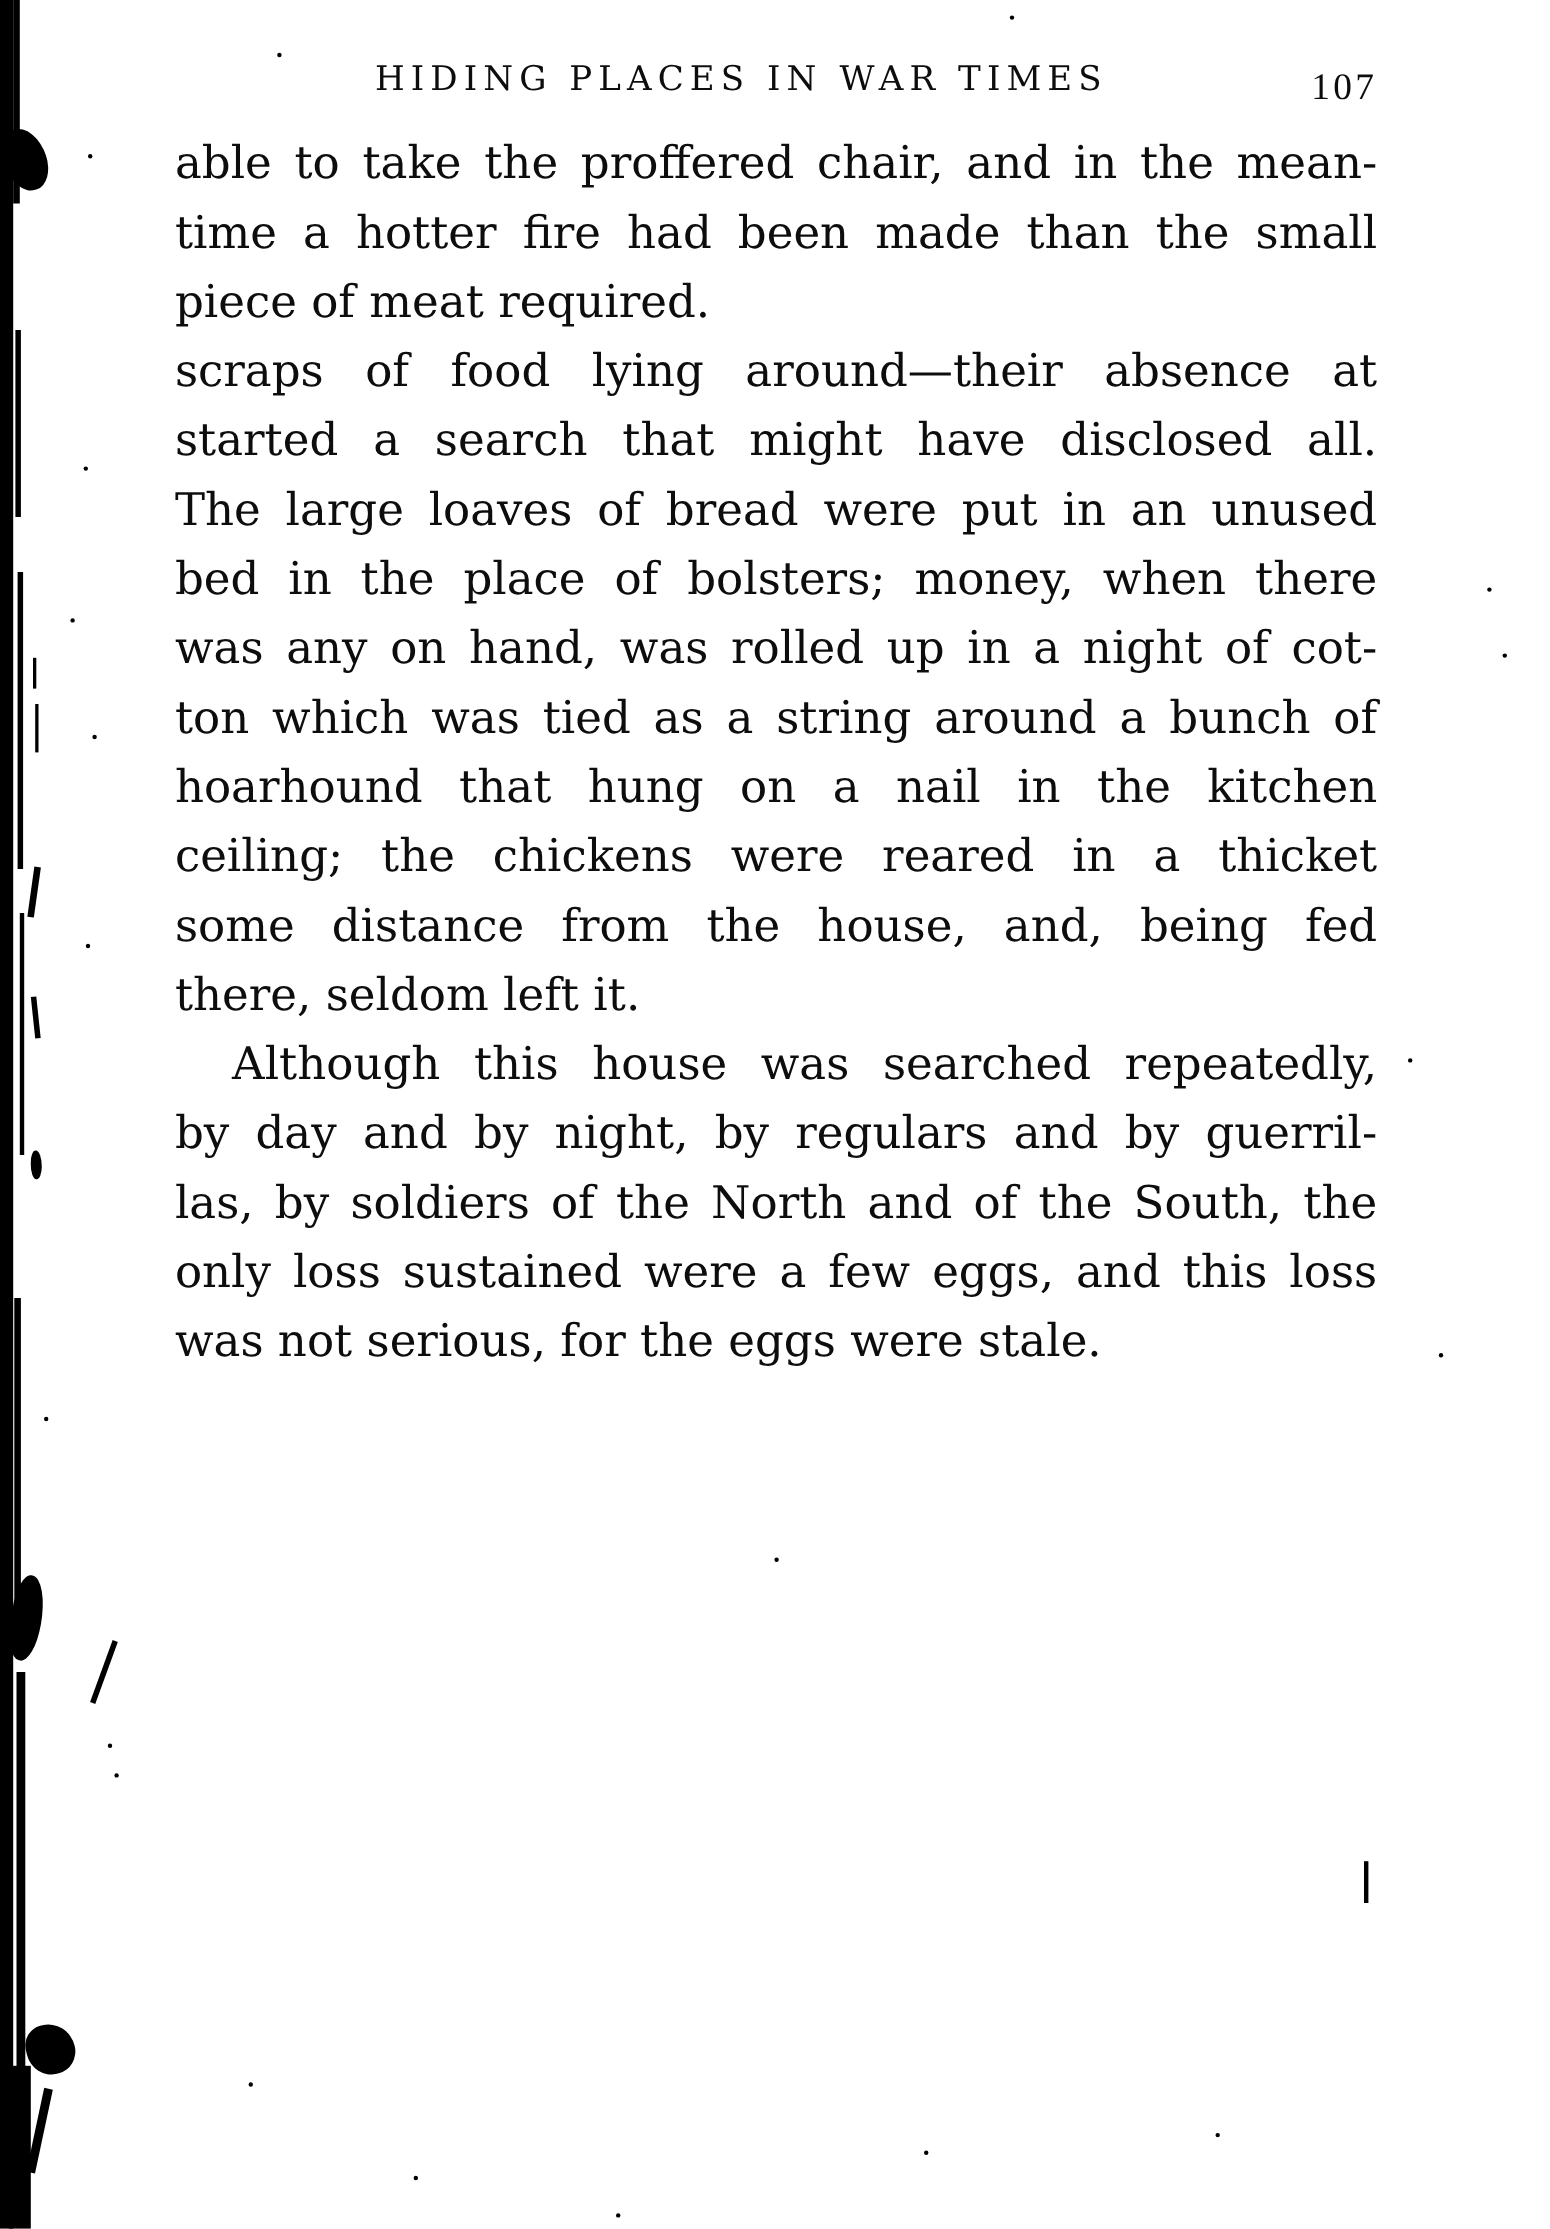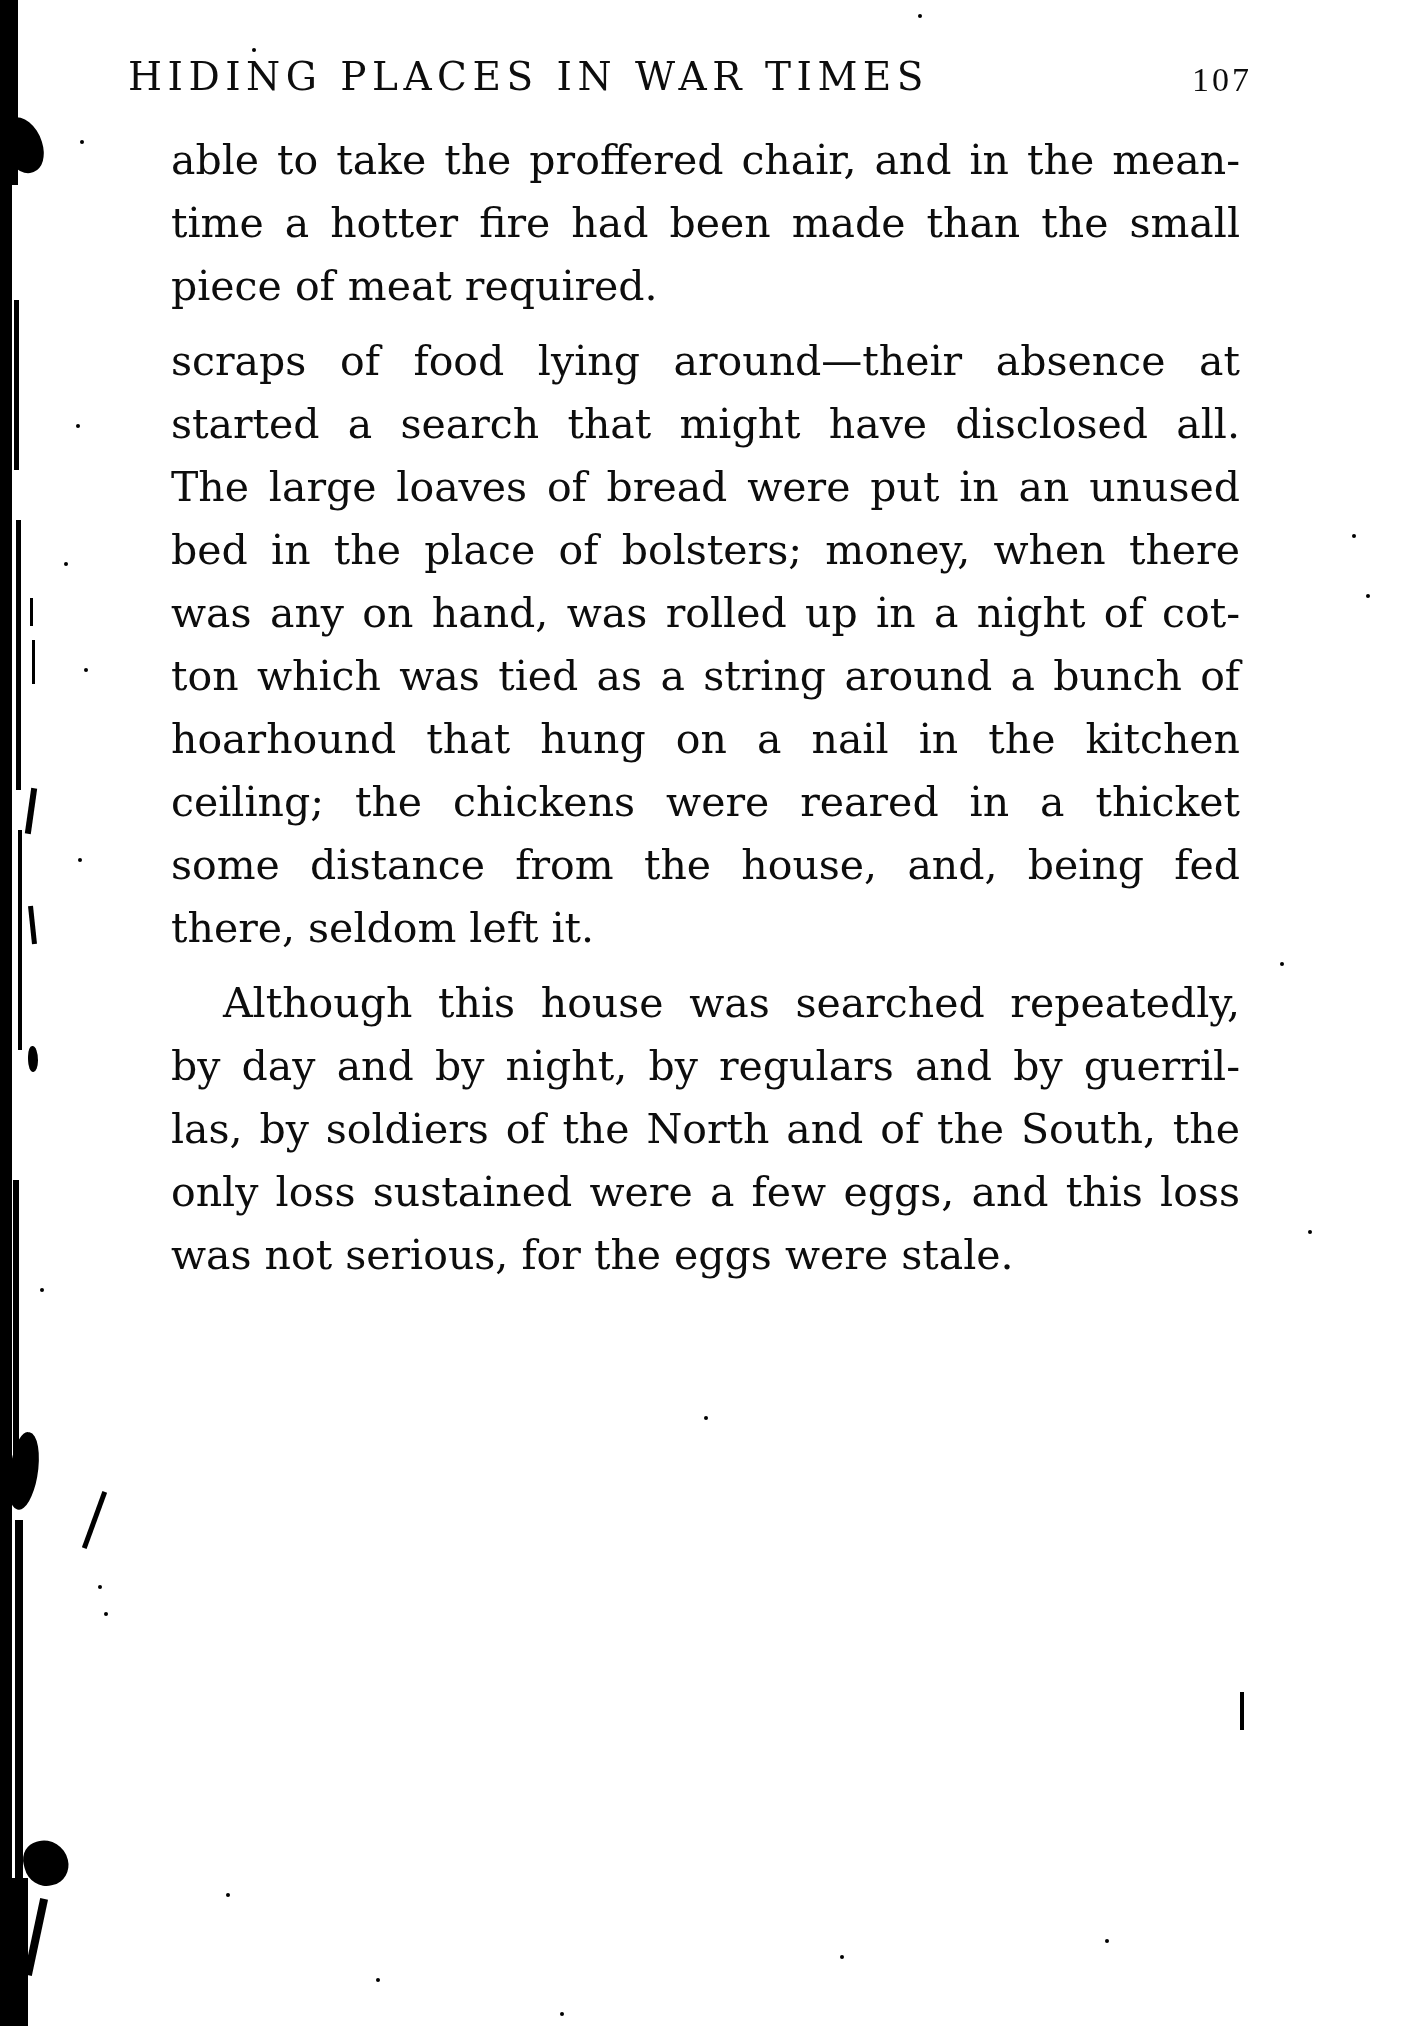--- a/index.html
+++ b/index.html
@@ -9,35 +9,35 @@
     position: relative;
     background: #ffffff;
     font-family: "DejaVu Serif", serif;
     color: #0d0d0d;
     overflow: hidden;
   }
 
   
   .running-header { position: absolute; left: 160px; top: 54px; width: 1092px; height: 54px; }
   .header-title {
-    display: block; 
-    font-size: 39px; letter-spacing: 5.5px; white-space: nowrap;
+    display: block; text-align: center;
+    font-size: 31px; letter-spacing: 5.5px; white-space: nowrap;
     transform: translateX(-32px);
   }
   .page-number {
     position: absolute; right: 0px; top: 7px;
     font-size: 34px; letter-spacing: 3px; font-family: Liberation Serif, serif;
   }
 
   
   .text-col {
     position: absolute; left: 159px; top: 117px; width: 1093px;
     font-size: 41px; line-height: 63px;
   }
-  .para { margin: 12px; }
+  .para { margin: 0; }
   .line { text-align: justify; text-align-last: justify; }
   .line.last { text-align-last: left; }
   .line.indent { text-indent: 52px; }
 
   
   .art { position: absolute; background: #000; }
   .blob { border-radius: 45% 60% 50% 55%; }
   .speck { width: 4px; height: 4px; border-radius: 50%; }
 </style>
 </head>

